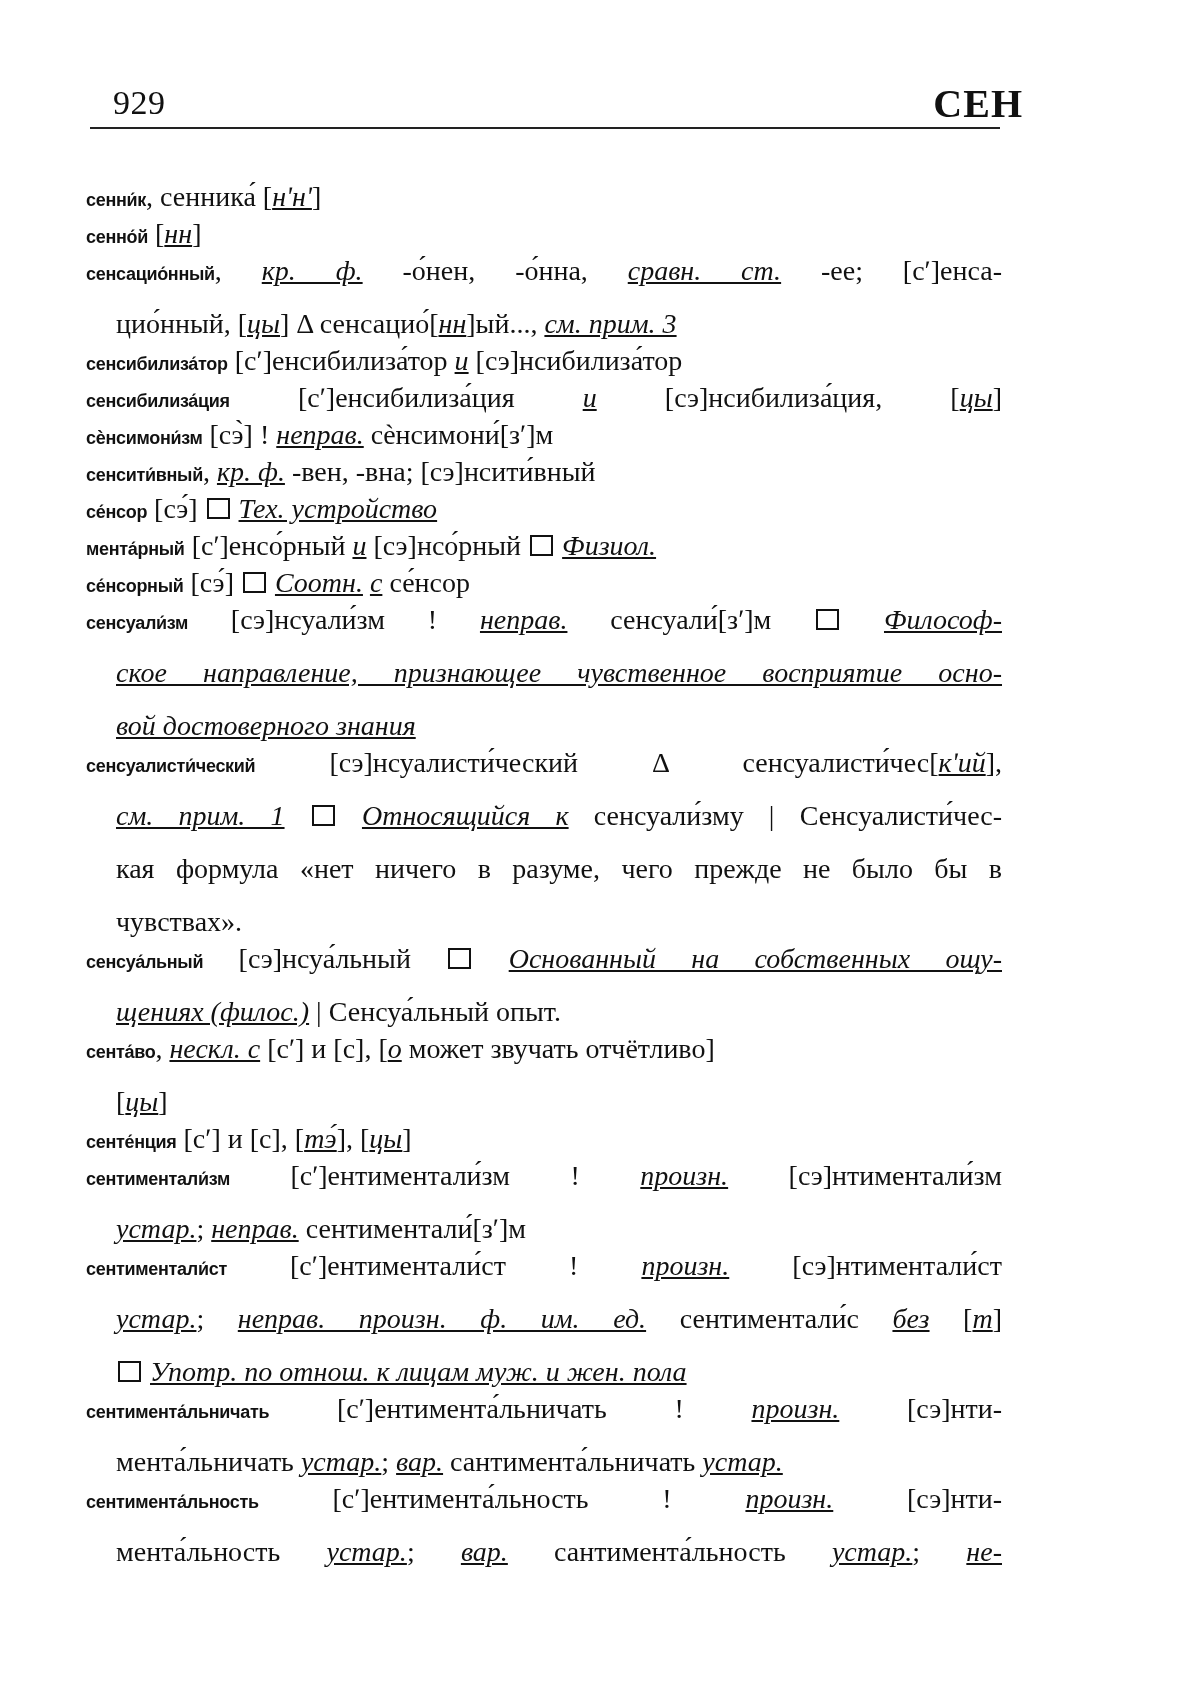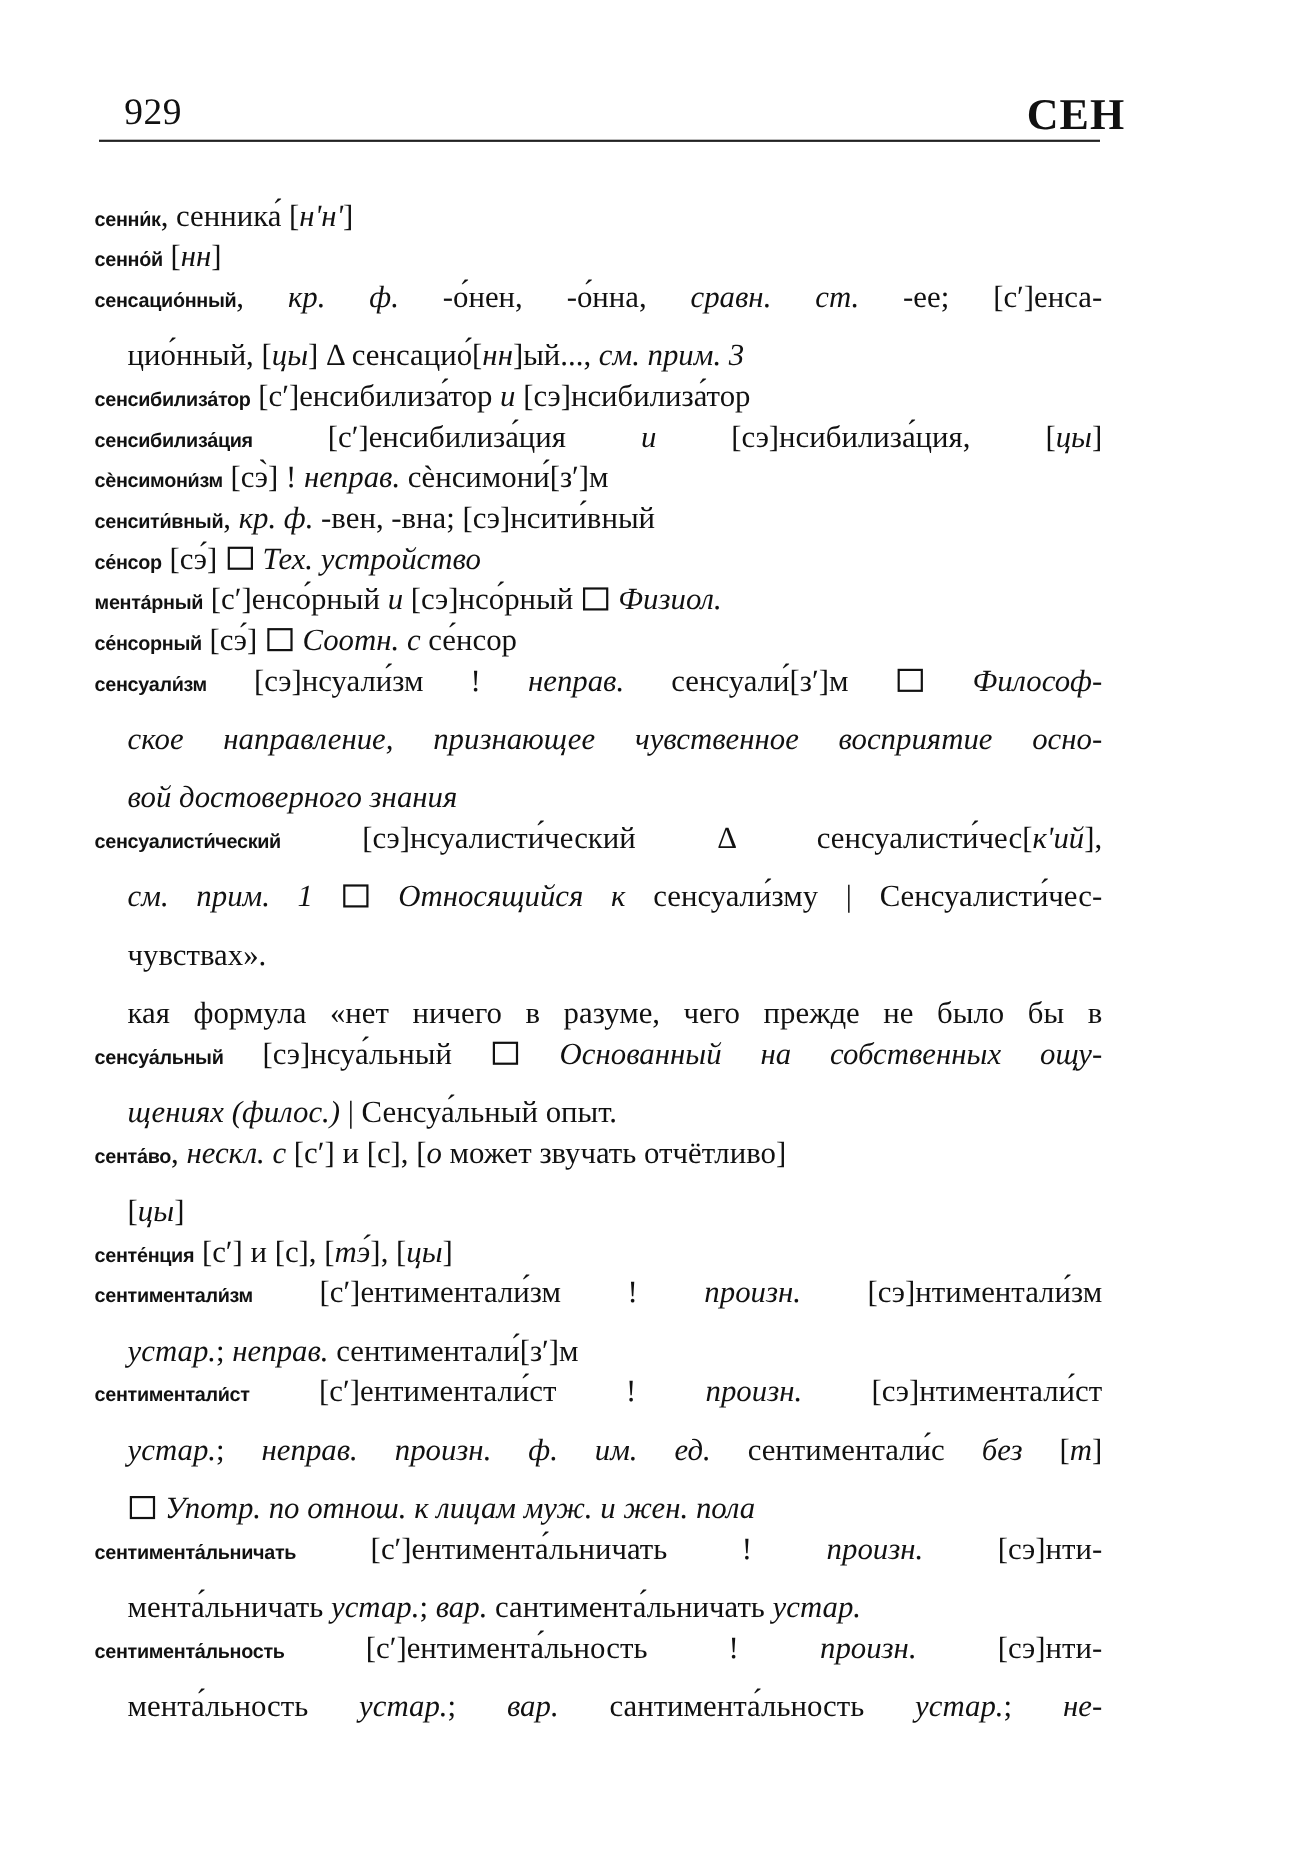--- a/index.html
+++ b/index.html
@@ -8,21 +8,21 @@
   .page { position: absolute; left: 0; top: 0; width: 1178px; height: 1700px; }
   .header { position: absolute; left: 95px; top: 80px; width: 910px; height: 52px; margin-left: 18px; }
   .page-num { position: absolute; left: 0; top: 4px; font-size: 34px; letter-spacing: 0.5px; }
   .running-head { position: absolute; right: 0; top: 0; font-size: 40px; font-weight: bold; letter-spacing: 1px; }
   .rule { position: absolute; left: 90px; top: 127px; width: 910px; height: 0; border-top: 2px solid #222; }
   .entries { position: absolute; left: 86px; top: 178px; width: 916px; }
   .line { height: 37px; line-height: 37px; font-size: 28px; white-space: nowrap; }
   .line.justify { text-align: justify; text-align-last: justify; }
   .line.cont { padding-left: 30px; margin-top: 16px; }
   .hw { font-weight: bold; font-family: "Liberation Sans", "DejaVu Sans", sans-serif; font-size: 18px; letter-spacing: -0.3px; }
-  .it { font-style: italic; }
+  .it { font-style: italic; text-decoration: underline; }
   .box { display: inline-block; width: 19px; height: 17px; border: 2px solid #111; vertical-align: -1px; margin: 0 2px; }
 </style>
 </head>
 <body>
 
 <div class="page">
   <div class="header">
     <span class="page-num">929</span>
     <span class="running-head">СЕН</span>
   </div>
@@ -37,22 +37,22 @@
       <div class="line"><span class="hw">сѐнсимони́зм</span><span> [сэ̀] ! </span><span class="it">неправ.</span><span> сѐнсимони́[зʹ]м</span></div>
       <div class="line"><span class="hw">сенсити́вный</span><span>, </span><span class="it">кр. ф.</span><span> -вен, -вна; [сэ]нсити́вный</span></div>
       <div class="line"><span class="hw">се́нсор</span><span> [сэ́] </span><span class="box"></span><span> </span><span class="it">Тех. устройство</span></div>
       <div class="line"><span class="hw">мента́рный</span><span> [сʹ]енсо́рный </span><span class="it">и</span><span> [сэ]нсо́рный </span><span class="box"></span><span> </span><span class="it">Физиол.</span></div>
       <div class="line"><span class="hw">се́нсорный</span><span> [сэ́] </span><span class="box"></span><span> </span><span class="it">Соотн.</span><span> </span><span class="it">с</span><span> се́нсор</span></div>
       <div class="line justify"><span class="hw">сенсуали́зм</span><span> [сэ]нсуали́зм ! </span><span class="it">неправ.</span><span> сенсуали́[зʹ]м </span><span class="box"></span><span> </span><span class="it">Философ-</span></div>
       <div class="line justify cont"><span class="it">ское направление, признающее чувственное восприятие осно-</span></div>
       <div class="line cont"><span class="it">вой достоверного знания</span></div>
       <div class="line justify"><span class="hw">сенсуалисти́ческий</span><span> [сэ]нсуалисти́ческий Δ сенсуалисти́чес[</span><span class="it">кʹий</span><span>],</span></div>
       <div class="line justify cont"><span class="it">см. прим. 1</span><span> </span><span class="box"></span><span> </span><span class="it">Относящийся к</span><span> сенсуали́зму | Сенсуалисти́чес-</span></div>
+      <div class="line justify cont"><span>кая формула «нет ничего в разуме, чего прежде не было бы в</span></div>
       <div class="line cont"><span>чувствах».</span></div>
-      <div class="line justify cont"><span>кая формула «нет ничего в разуме, чего прежде не было бы в</span></div>
       <div class="line justify"><span class="hw">сенсуа́льный</span><span> [сэ]нсуа́льный </span><span class="box"></span><span> </span><span class="it">Основанный на собственных ощу-</span></div>
       <div class="line cont"><span class="it">щениях (филос.)</span><span> | Сенсуа́льный опыт.</span></div>
       <div class="line"><span class="hw">сента́во</span><span>, </span><span class="it">нескл. с</span><span> [сʹ] и [с], [</span><span class="it">о</span><span> может звучать отчётливо]</span></div>
       <div class="line cont"><span>[</span><span class="it">цы</span><span>]</span></div>
       <div class="line"><span class="hw">сенте́нция</span><span> [сʹ] и [с], [</span><span class="it">тэ́</span><span>], [</span><span class="it">цы</span><span>]</span></div>
       <div class="line justify"><span class="hw">сентиментали́зм</span><span> [сʹ]ентиментали́зм ! </span><span class="it">произн.</span><span> [сэ]нтиментали́зм</span></div>
       <div class="line cont"><span class="it">устар.</span><span>; </span><span class="it">неправ.</span><span> сентиментали́[зʹ]м</span></div>
       <div class="line justify"><span class="hw">сентиментали́ст</span><span> [сʹ]ентиментали́ст ! </span><span class="it">произн.</span><span> [сэ]нтиментали́ст</span></div>
       <div class="line justify cont"><span class="it">устар.</span><span>; </span><span class="it">неправ. произн. ф. им. ед.</span><span> сентиментали́с </span><span class="it">без</span><span> [</span><span class="it">т</span><span>]</span></div>
       <div class="line cont"><span class="box"></span><span> </span><span class="it">Употр. по отнош. к лицам муж. и жен. пола</span></div>

